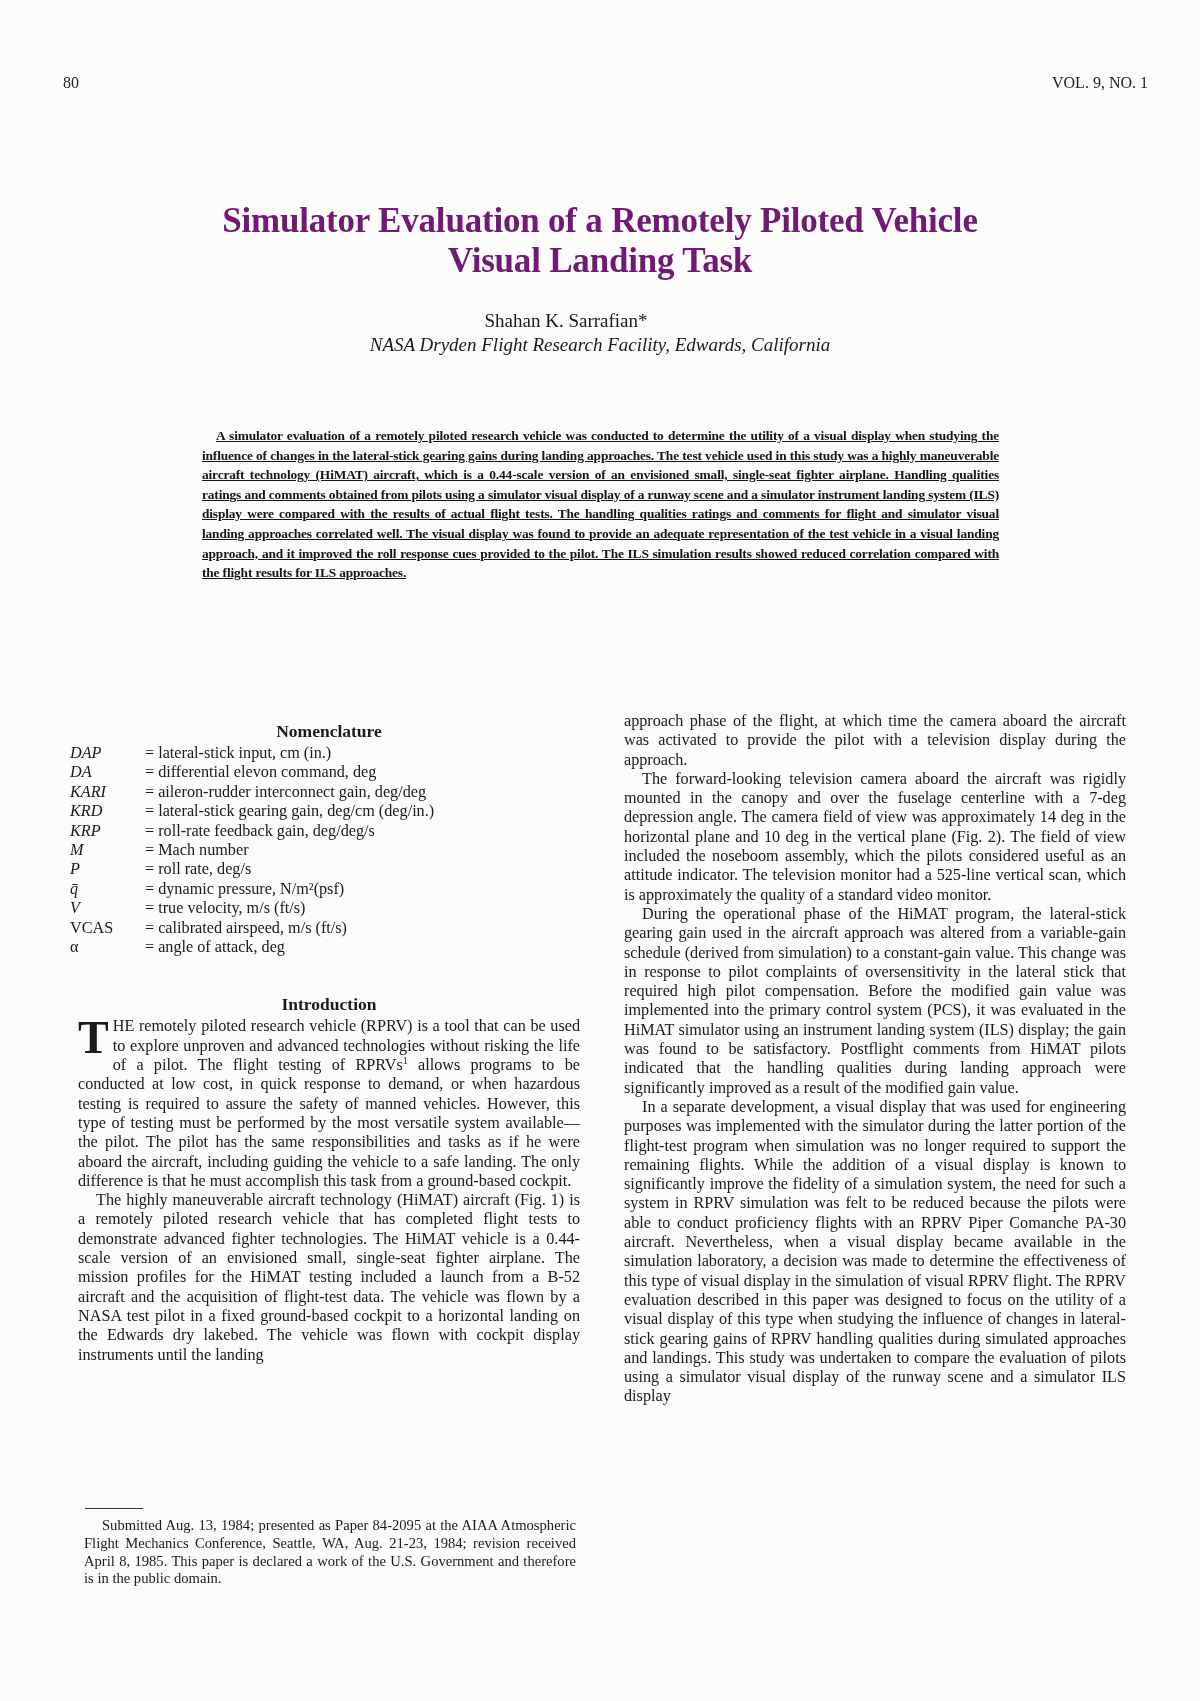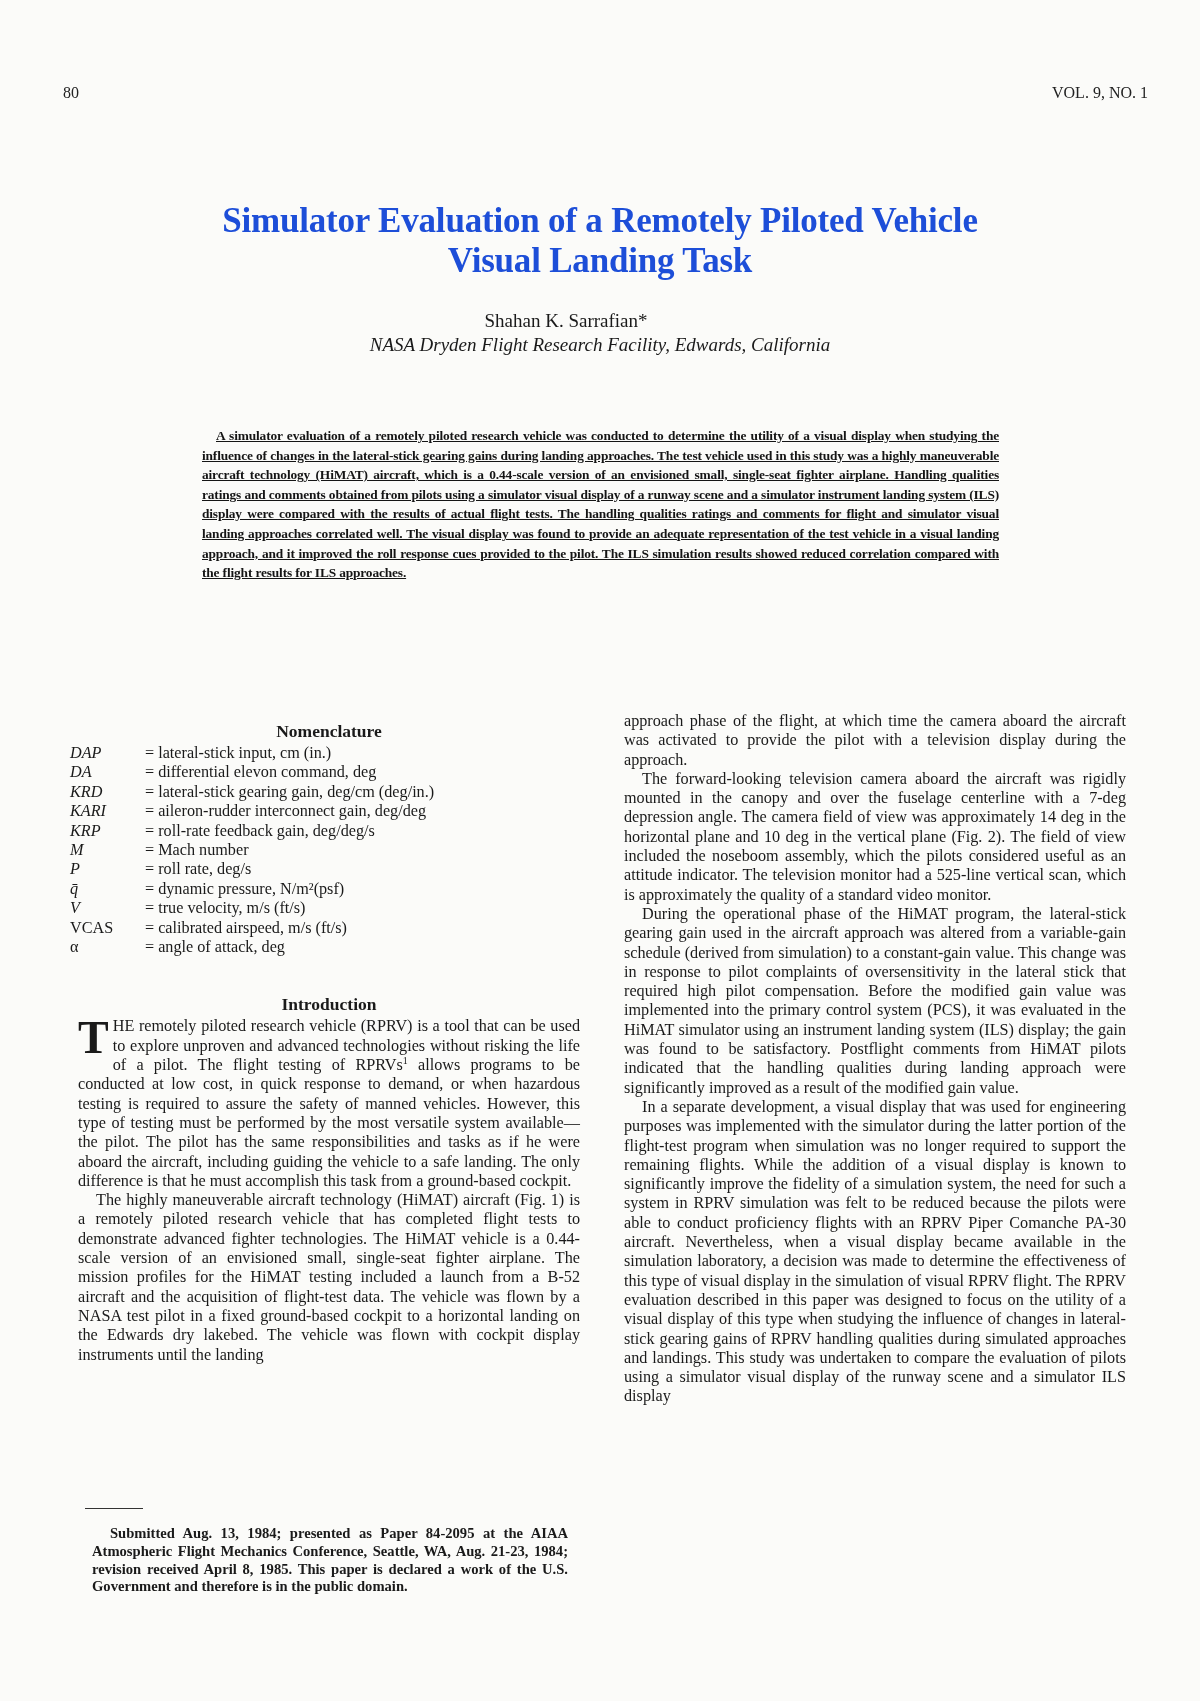--- a/index.html
+++ b/index.html
@@ -2,31 +2,31 @@
 <html><head>
 <meta charset="utf-8">
 <style>
   html, body { margin: 0; padding: 0; }
   body {
     width: 1200px; height: 1701px; background: #fbfbf9; color: #1a1a1a;
     font-family: "Liberation Serif", "DejaVu Serif", serif;
     position: relative; overflow: hidden;
   }
   .running-head {
-    position: absolute; top: 84px; left: 0; width: 1200px; height: 22px;
+    position: absolute; top: 74px; left: 0; width: 1200px; height: 22px;
     font-size: 16px; color: #222;
   }
   .rh-page { position: absolute; left: 63px; }
   .rh-journal { position: absolute; left: 0; width: 1200px; text-align: center; }
   .rh-vol { position: absolute; right: 52px; }
 
   .title {
     position: absolute; top: 178px; left: 0; width: 1200px; text-align: center;
     font-family: "Liberation Serif", serif; font-weight: bold; font-size: 35px;
-    line-height: 40px; color: #1d4ed8; letter-spacing: -0.2px;
+    line-height: 40px; color: #701a75; letter-spacing: -0.2px;
   }
   .author {
     position: absolute; top: 309px; left: 0; width: 1132px; text-align: center;
     font-size: 19px; line-height: 24px;
   }
   .affiliation {
     position: absolute; top: 333px; left: 0; width: 1200px; text-align: center;
     font-size: 19px; font-style: italic; line-height: 24px;
   }
 
@@ -57,21 +57,21 @@
     float: left; font-size: 46px; line-height: 38px; font-weight: bold;
     margin: 2px 4px 0 0; font-family: "Liberation Serif", serif;
   }
   sup { font-size: 10px; line-height: 0; }
 
   .footnote-rule { position: absolute; left: 85px; top: 1508px; width: 58px; border-top: 1px solid #333; }
   .footnotes {
     position: absolute; left: 80px; top: 1513px; width: 500px;
     font-size: 14.6px; line-height: 17.8px; text-align: justify;
   }
-  .footnotes p { margin: 12px; text-indent: 18px; font-weight: bold; }
+  .footnotes p { margin: 4px; text-indent: 18px; }
 </style>
 </head>
 <body>
 
 <header class="running-head">
   <span class="rh-page">80</span>
   <span class="rh-vol">VOL. 9, NO. 1</span>
 </header>
 
 <h1 class="title">
@@ -91,26 +91,26 @@
   <div class="nomenclature">
     <div class="nom-row">
         <span class="nom-sym">DAP</span>
         <span class="nom-def">= lateral-stick input, cm (in.)</span>
       </div>
     <div class="nom-row">
         <span class="nom-sym">DA</span>
         <span class="nom-def">= differential elevon command, deg</span>
       </div>
     <div class="nom-row">
+        <span class="nom-sym">KARI</span>
+        <span class="nom-def">= aileron-rudder interconnect gain, deg/deg</span>
+      </div>
+    <div class="nom-row">
         <span class="nom-sym">KRD</span>
         <span class="nom-def">= lateral-stick gearing gain, deg/cm (deg/in.)</span>
-      </div>
-    <div class="nom-row">
-        <span class="nom-sym">KARI</span>
-        <span class="nom-def">= aileron-rudder interconnect gain, deg/deg</span>
       </div>
     <div class="nom-row">
         <span class="nom-sym">KRP</span>
         <span class="nom-def">= roll-rate feedback gain, deg/deg/s</span>
       </div>
     <div class="nom-row">
         <span class="nom-sym">M</span>
         <span class="nom-def">= Mach number</span>
       </div>
     <div class="nom-row">

